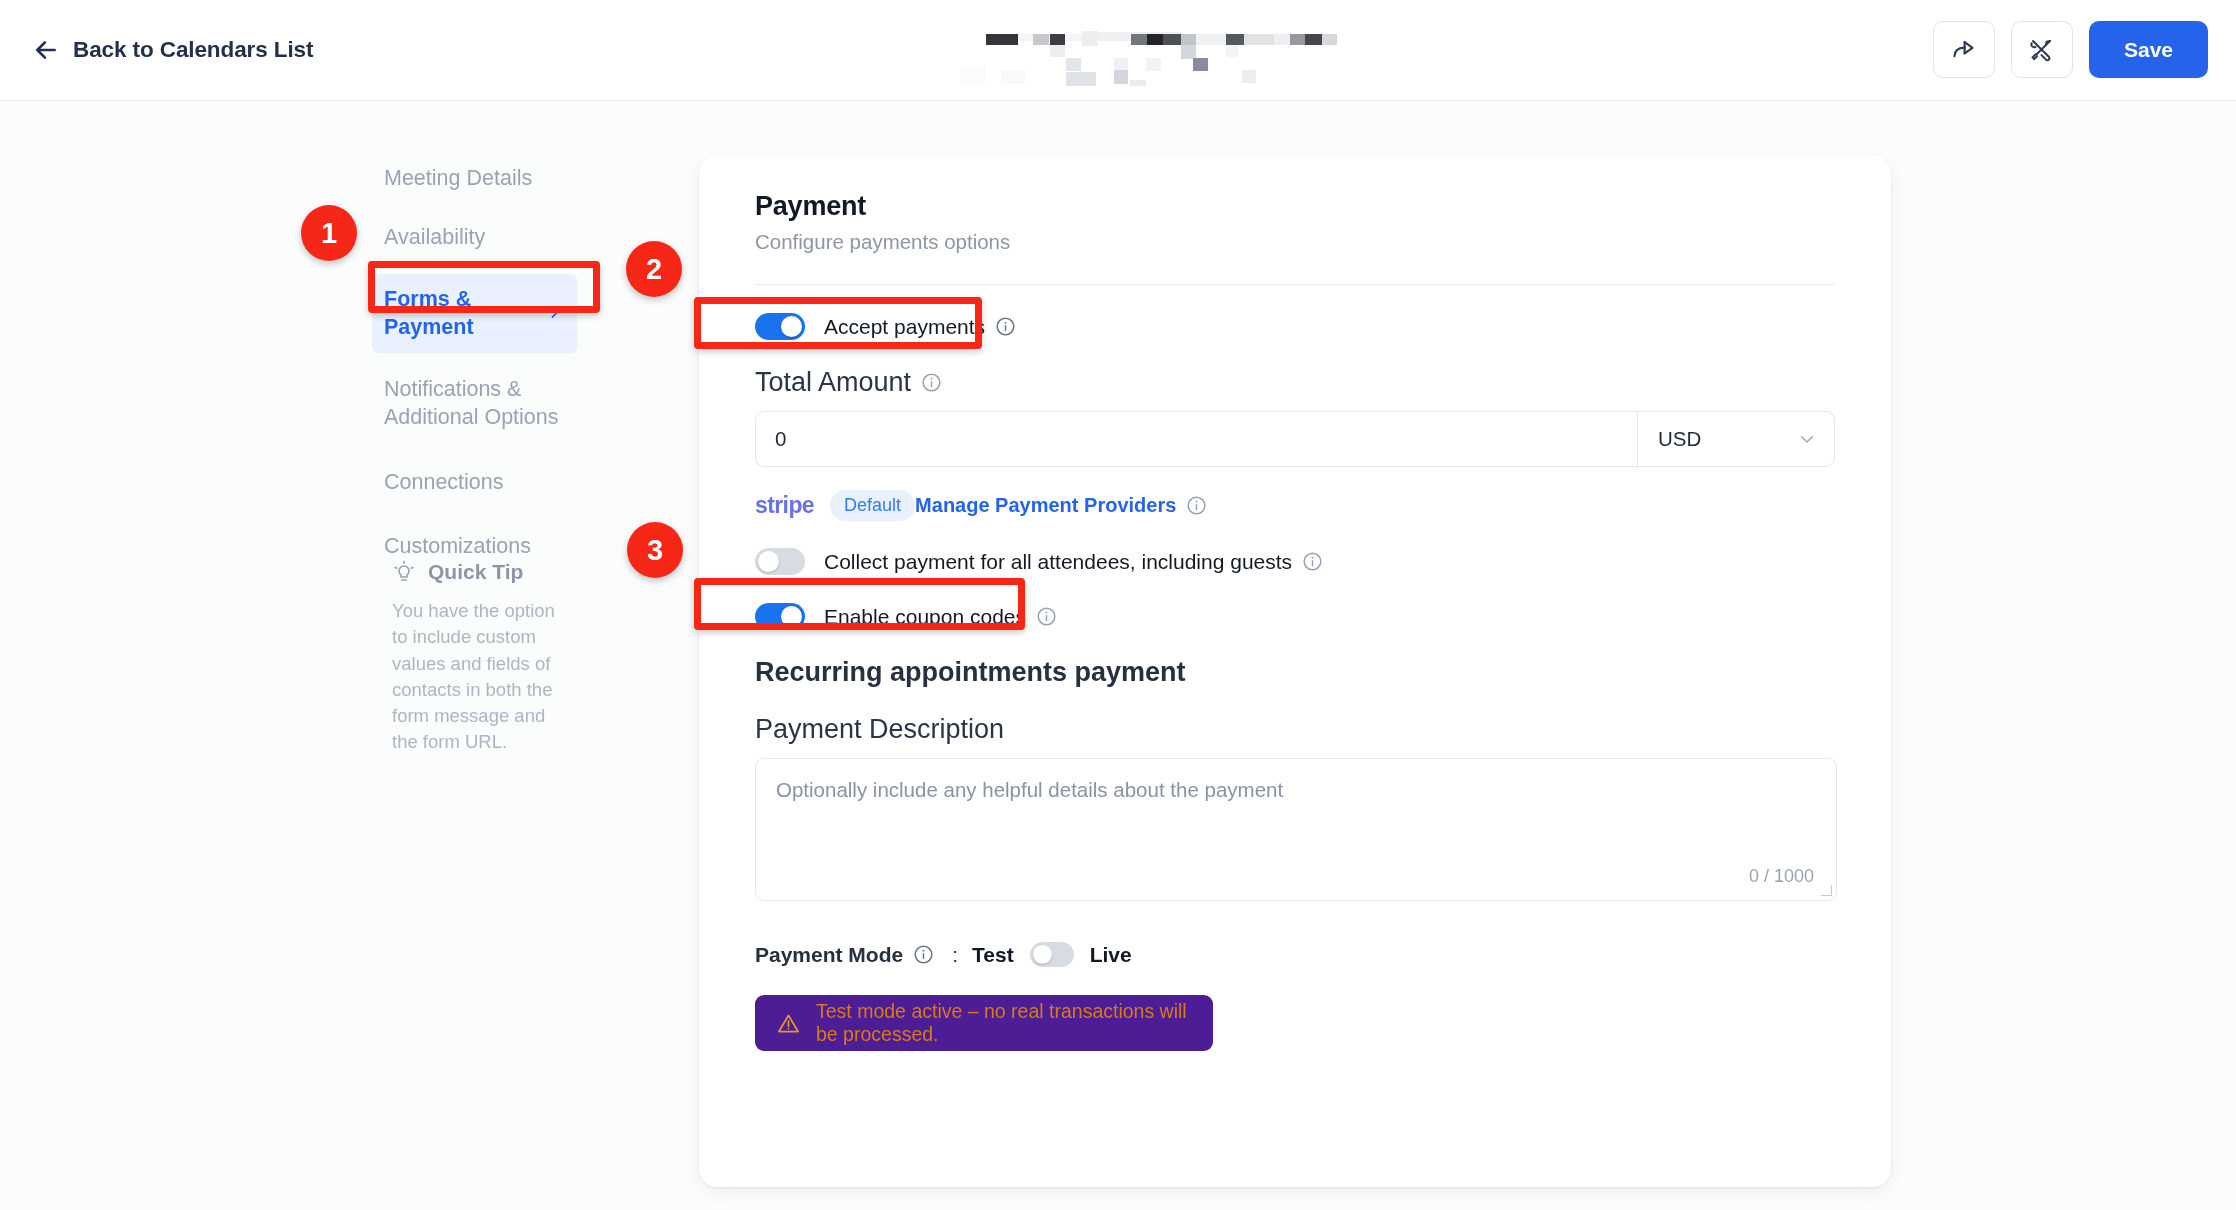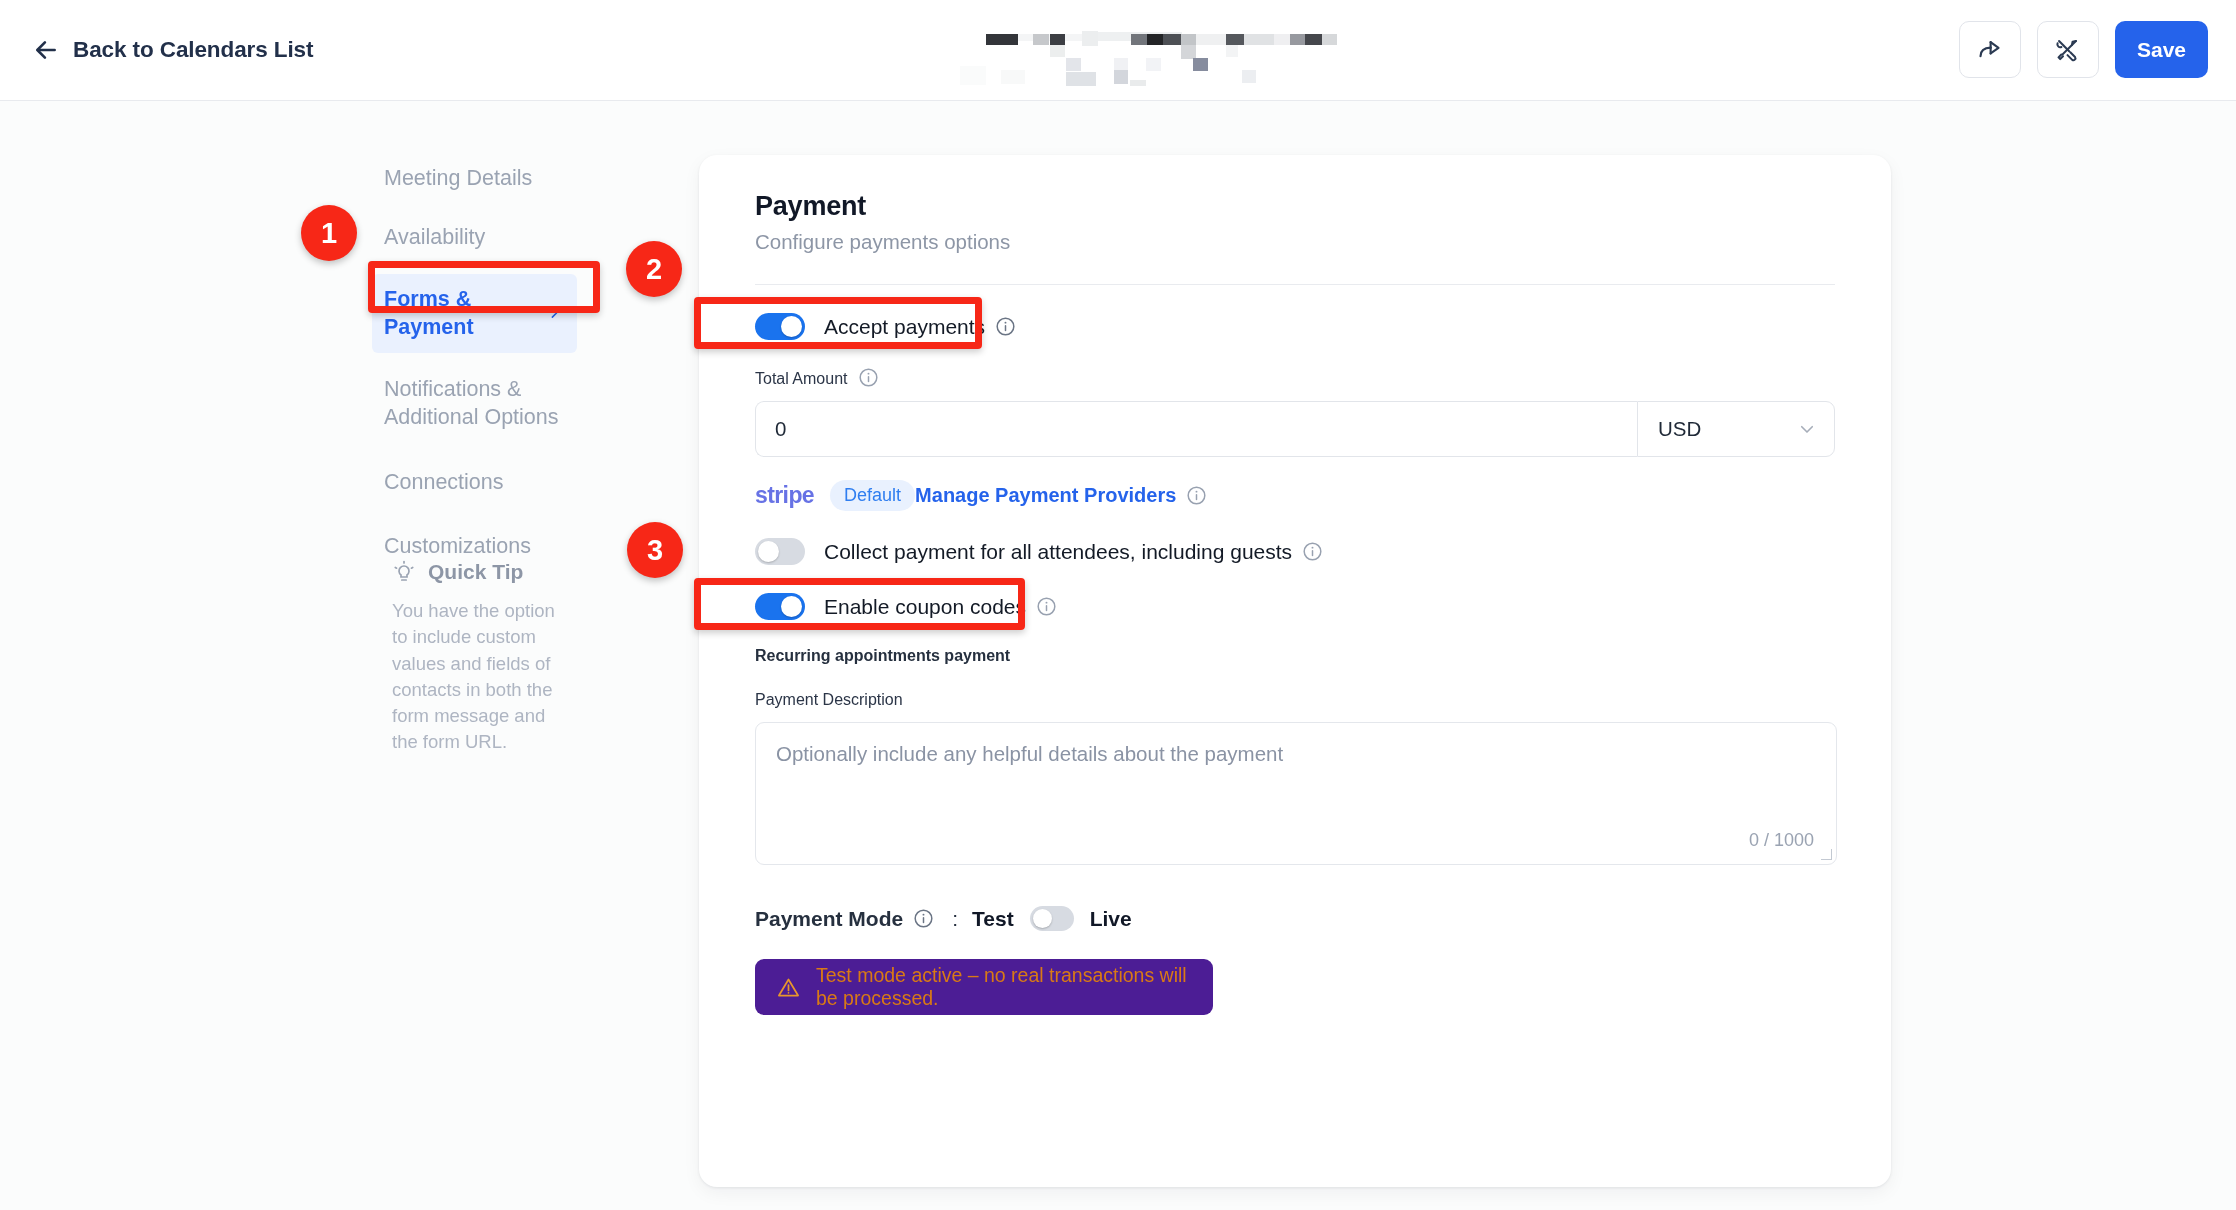--- a/index.html
+++ b/index.html
@@ -39,21 +39,21 @@
     display: flex; align-items: center; gap: 16px;
   }
   .icon-btn {
     width: 62px; height: 57px; border-radius: 10px;
     background: #ffffff; border: 1px solid #e1e4ea;
     display: flex; align-items: center; justify-content: center;
     cursor: pointer;
   }
   .icon-btn svg { width: 27px; height: 27px; color: #2b3a52; }
   .save-btn {
-    height: 57px; min-width: 92px; padding: 0 22px;
+    height: 57px; min-width: 92px; padding: 0 35px;
     border-radius: 10px; background: #2563eb; border: none;
     color: #ffffff; font-size: 21px; font-weight: 700;
     font-family: "Liberation Sans", sans-serif;
     display: flex; align-items: center; justify-content: center;
     cursor: pointer;
   }
 
   
   .leftnav { position: absolute; left: 372px; top: 155px; width: 270px; }
   .nav-item {
@@ -109,22 +109,22 @@
 
   .tgl-label { font-size: 21px; color: #131a26; margin-left: 19px; }
 
   .info {
     width: 21px; height: 21px; flex: none; margin-left: 10px;
     color: #98a1b0; cursor: pointer;
   }
   .info.dark { color: #6b7585; }
 
   .field-label {
-    font-size: 16px; color: #2b3547; font-weight: 400;
-    display: flex; align-items: flex-end;
+    font-size: 27px; color: #2b3547; font-weight: 400;
+    display: flex; align-items: center;
   }
   .field-label.bold { font-weight: 700; color: #26303f; }
 
   .amount-row { display: flex; margin-top: 13px; }
   .amount-input {
     flex: 1; height: 56px; border: 1px solid #e2e5ea;
     border-radius: 9px 0 0 9px; border-right: none;
     display: flex; align-items: center; padding-left: 19px;
     font-size: 20.5px; color: #1f2937; background: #fff;
   }

